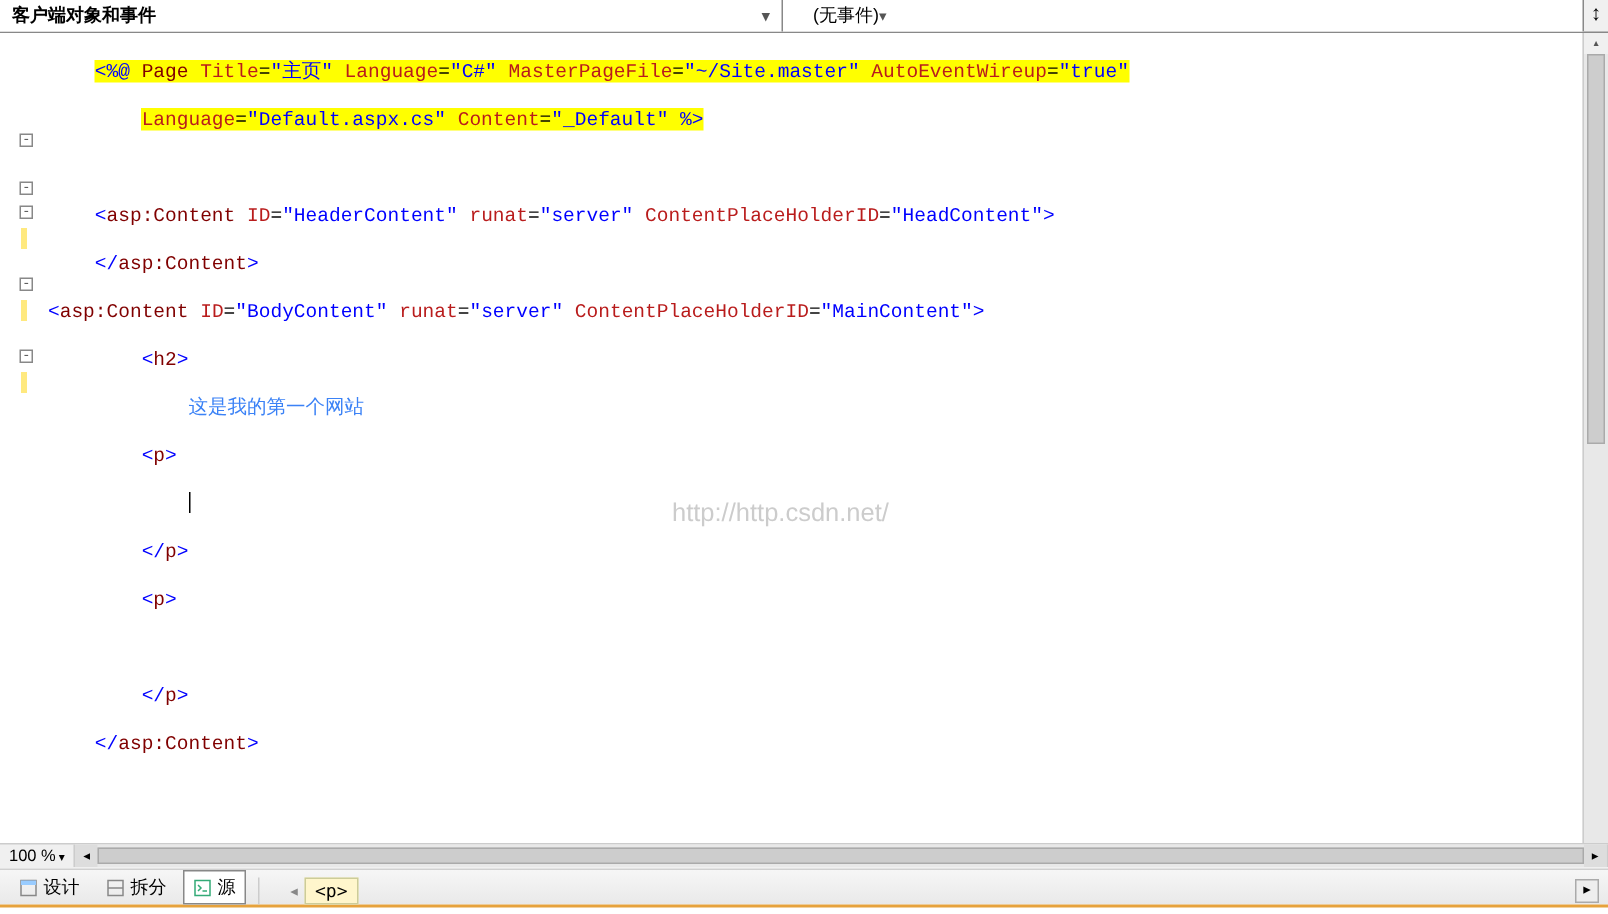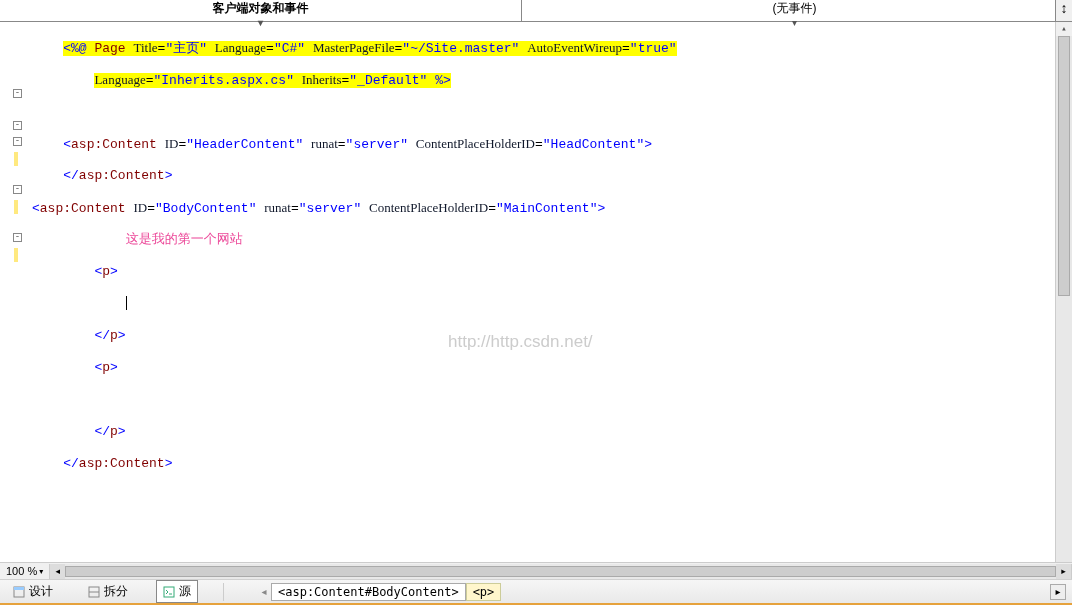--- a/index.html
+++ b/index.html
@@ -18,21 +18,20 @@
       border-bottom: 1px solid #888;
       background: #f0f0f0;
       font-family: "Microsoft YaHei", Arial, sans-serif;
     }
     .top-bar .pane {
       display: flex;
       align-items: center;
       padding: 0 8px;
       border-right: 1px solid #888;
       background: #fff;
-      flex-direction: column;
     }
     .top-bar .pane.left { flex: 1; justify-content: space-between; font-weight: bold; }
     .top-bar .pane.right { flex: 1; padding-left: 20px; }
     .top-bar .dropdown-arrow { color: #555; font-size: 10px; }
     .top-bar .plus { width: 16px; text-align: center; font-size: 14px; }
 
     .editor-area {
       display: flex;
       height: 540px;
       position: relative;
@@ -67,24 +66,24 @@
       padding: 2px 0 2px 4px;
       line-height: 16px;
       white-space: pre;
       font-family: Consolas, "Courier New", monospace;
       font-size: 13px;
       position: relative;
     }
     .code-line { height: 16px; }
     .hl-yellow { background: #ffff00; }
     .tag { color: #0000ff; }
-    .attr-name { color: #0f172a; font-family: Liberation Serif, serif; }
+    .attr-name { color: #b91c1c; }
     .attr-val { color: #0000ff; }
     .asp-tag { color: #800000; }
-    .text-black { color: #ec4899; }
+    .text-black { color: #3b82f6; }
     .cursor-line {
       position: absolute;
       border-left: 1px solid #000;
       height: 14px;
     }
     .watermark {
       position: absolute;
       top: 312px;
       left: 420px;
       color: #ccc;
@@ -110,21 +109,20 @@
       top: 14px;
       left: 2px;
       right: 2px;
       height: 260px;
       background: #cdcdcd;
       border: 1px solid #aaa;
     }
 
     .hscroll-row {
       display: flex;
-      align-items: center;
       height: 17px;
       border-top: 1px solid #ccc;
       background: #f0f0f0;
       font-family: Arial, sans-serif;
       font-size: 11px;
     }
     .zoom {
       padding: 0 6px;
       display: flex;
       align-items: center;
@@ -139,28 +137,28 @@
       border-left: 1px solid #ccc;
       border-right: 1px solid #ccc;
     }
     .hscroll-track .ha { width: 15px; height:15px; position:absolute; top:0; background:#ddd; text-align:center; font-size:9px; line-height:15px; }
     .hscroll-track .ha.left { left: 0; }
     .hscroll-track .ha.right { right: 0; }
     .hscroll-track .hthumb { position:absolute; left:15px; right:15px; top:2px; bottom:2px; background:#cdcdcd; border:1px solid #aaa; }
 
     .bottom-bar {
       display: flex;
-      align-items: center;
+      align-items: flex-end;
       height: 26px;
       border-top: 1px solid #d0d0d0;
       background: linear-gradient(#f6f6f6, #e9e9e9);
       font-family: "Microsoft YaHei", Arial, sans-serif;
       font-size: 12px;
       padding: 0 6px;
-      gap: 21px;
+      gap: 4px;
       border-bottom: 2px solid #e6a23c;
     }
     .bottom-bar .btn {
       display: flex;
       align-items: center;
       gap: 4px;
       padding: 2px 6px;
       border: 1px solid transparent;
     }
     .bottom-bar .btn.active {
@@ -206,25 +204,26 @@
     <div class="fold-box" style="top:115px;">-</div>
     <div class="yellow-marker" style="top:130px;"></div>
     <div class="fold-box" style="top:163px;">-</div>
     <div class="yellow-marker" style="top:178px;"></div>
     <div class="fold-box" style="top:211px;">-</div>
     <div class="yellow-marker" style="top:226px;"></div>
   </div>
 
   <div class="code">
 <div class="code-line">    <span class="hl-yellow"><span class="tag">&lt;%@</span> <span class="asp-tag">Page</span> <span class="attr-name">Title</span>=<span class="attr-val">"<span>主页</span>"</span> <span class="attr-name">Language</span>=<span class="attr-val">"<span>C#</span>"</span> <span class="attr-name">MasterPageFile</span>=<span class="attr-val">"<span>~/Site.master</span>"</span> <span class="attr-name">AutoEventWireup</span>=<span class="attr-val">"<span>true</span>"</span></span></div>
-<div class="code-line">        <span class="hl-yellow"><span class="attr-name">Language</span>=<span class="attr-val">"<span>Inherits.aspx.cs</span>"</span> <span class="attr-name">Inherits</span>=<span class="attr-val">"<span>_Default</span>"</span> <span class="tag">%&gt;</span></span></div>
+<div class="code-line">        <span class="hl-yellow"><span class="attr-name">Language</span>=<span class="attr-val">"<span>Default.aspx.cs</span>"</span> <span class="attr-name">Content</span>=<span class="attr-val">"<span>_Default</span>"</span> <span class="tag">%&gt;</span></span></div>
 <div class="code-line"></div>
 <div class="code-line">    <span class="tag">&lt;</span><span class="asp-tag">asp:Content</span> <span class="attr-name">ID</span>=<span class="attr-val">"<span>HeaderContent</span>"</span> <span class="attr-name">runat</span>=<span class="attr-val">"<span>server</span>"</span> <span class="attr-name">ContentPlaceHolderID</span>=<span class="attr-val">"<span>HeadContent</span>"</span><span class="tag">&gt;</span></div>
 <div class="code-line">    <span class="tag">&lt;/</span><span class="asp-tag">asp:Content</span><span class="tag">&gt;</span></div>
 <div class="code-line"><span class="tag">&lt;</span><span class="asp-tag">asp:Content</span> <span class="attr-name">ID</span>=<span class="attr-val">"<span>BodyContent</span>"</span> <span class="attr-name">runat</span>=<span class="attr-val">"<span>server</span>"</span> <span class="attr-name">ContentPlaceHolderID</span>=<span class="attr-val">"<span>MainContent</span>"</span><span class="tag">&gt;</span></div>
+<div class="code-line">        <span class="tag">&lt;</span><span class="asp-tag">h2</span><span class="tag">&gt;</span></div>
 <div class="code-line">            <span class="text-black">这是我的第一个网站</span></div>
 <div class="code-line">        <span class="tag">&lt;</span><span class="asp-tag">p</span><span class="tag">&gt;</span></div>
 <div class="code-line">            <span class="cursor-line"></span></div>
 <div class="code-line">        <span class="tag">&lt;/</span><span class="asp-tag">p</span><span class="tag">&gt;</span></div>
 <div class="code-line">        <span class="tag">&lt;</span><span class="asp-tag">p</span><span class="tag">&gt;</span></div>
 <div class="code-line"></div>
 <div class="code-line">        <span class="tag">&lt;/</span><span class="asp-tag">p</span><span class="tag">&gt;</span></div>
 <div class="code-line">    <span class="tag">&lt;/</span><span class="asp-tag">asp:Content</span><span class="tag">&gt;</span></div>
     <div class="watermark">http://http.csdn.net/</div>
   </div>
@@ -271,17 +270,16 @@
       <svg width="12" height="12">
           <rect x="1" y="1" width="10" height="10" fill="none" stroke="#3a7"></rect>
           <path d="M3 4 L5 6 L3 8 M6 8 L9 8" stroke="#3a7" fill="none"></path>
         </svg>
     </span>
     <span>源</span>
   </div>
   <div class="bc-sep"></div>
   <div class="breadcrumbs">
     <div class="bc-arrow">◂</div>
-    <div class="bc-item">&lt;asp:Content#BodyContent&gt;</div>
     <div class="bc-item active">&lt;p&gt;</div>
     <div class="bc-end-arrow">▸</div>
   </div>
 </div>
 
 </body></html>

